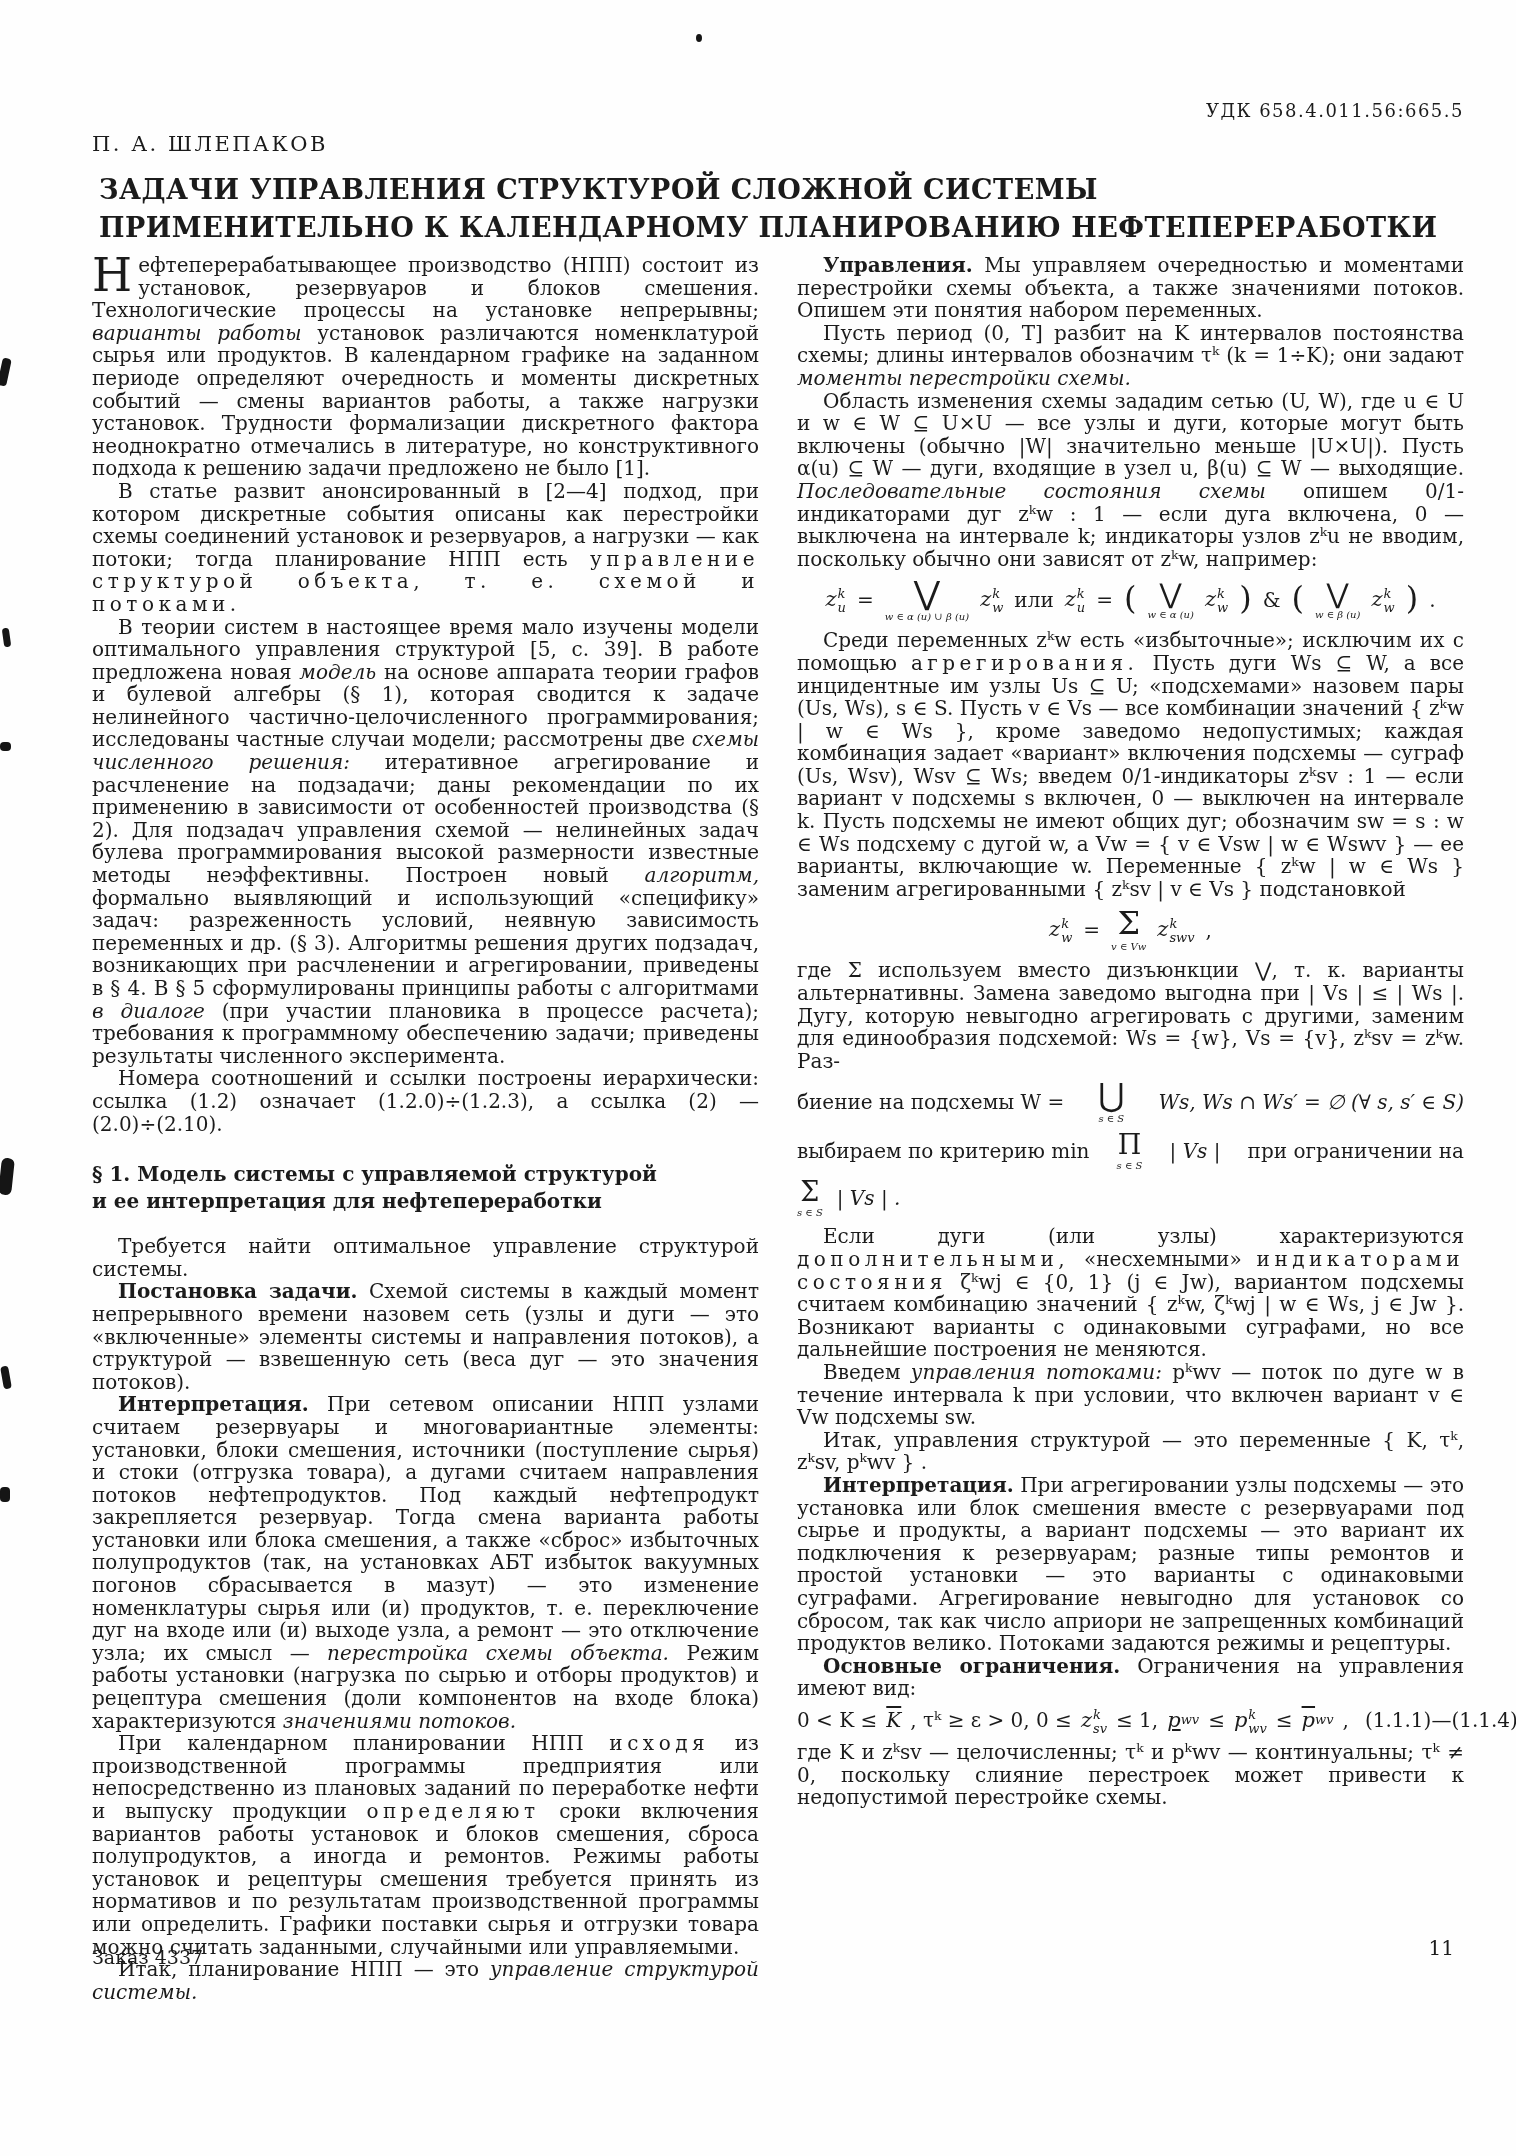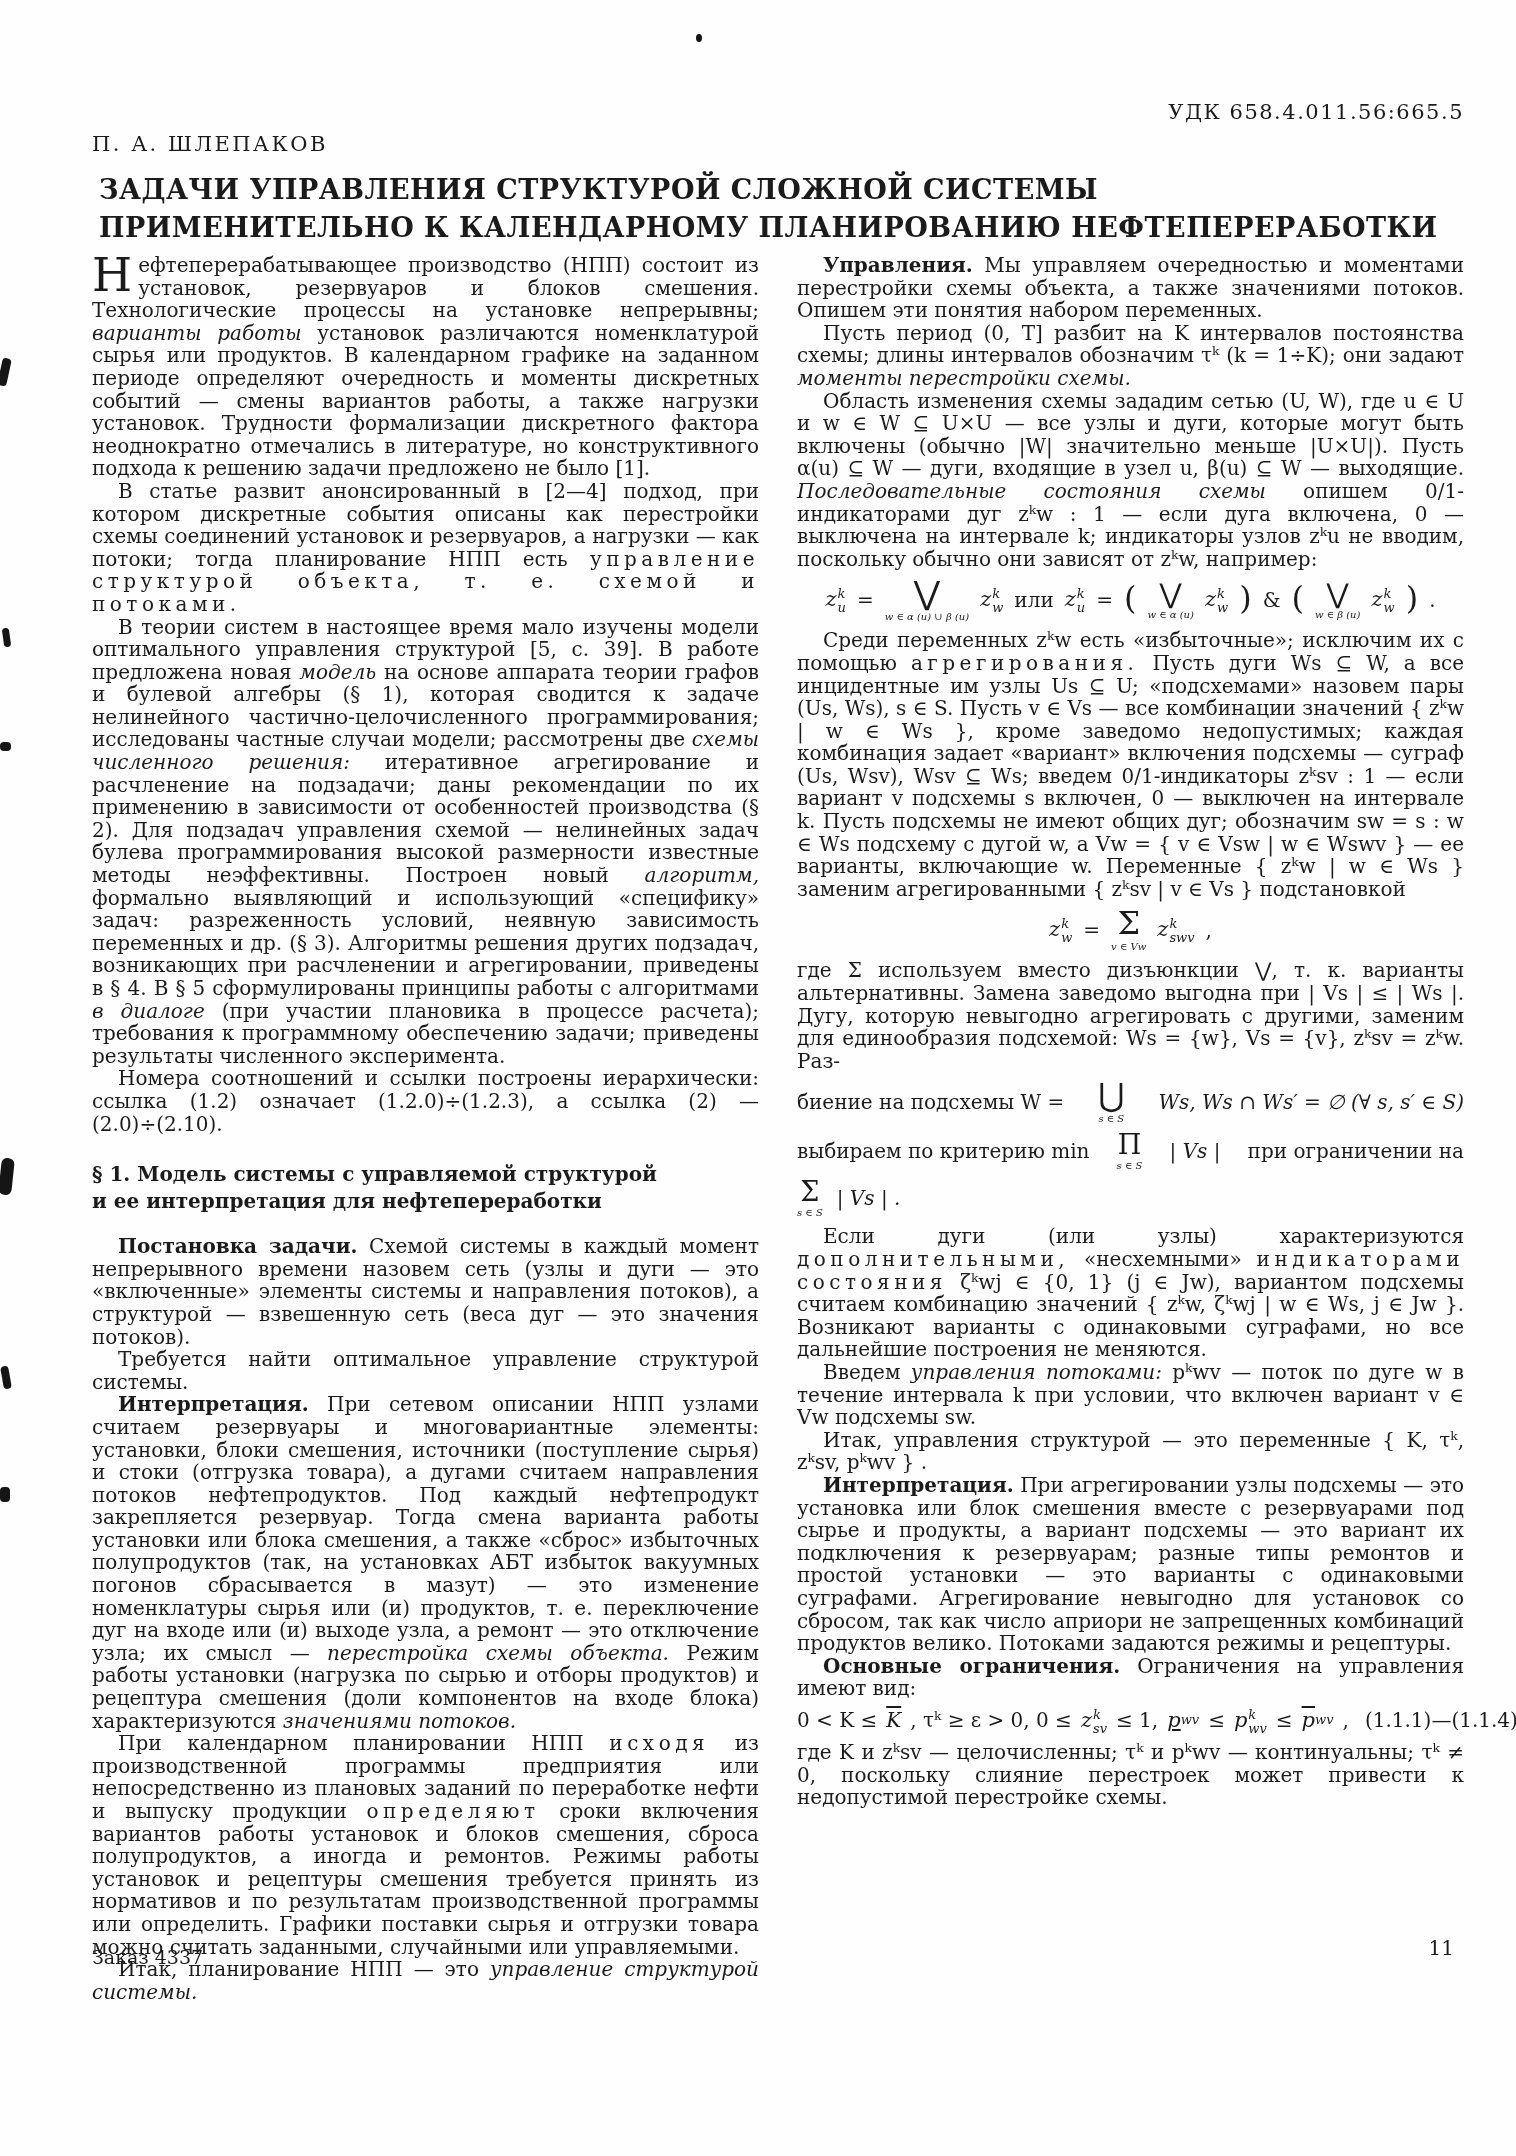--- a/index.html
+++ b/index.html
@@ -1,18 +1,18 @@
 <!DOCTYPE html>
 <html><head>
 <meta charset="utf-8">
 <style>
   html,body{margin:0;padding:0;background:#777;}
   .page{position:relative;width:1516px;height:2156px;background:#fefefe;overflow:hidden;
         color:#1b1b1b;font-family:"DejaVu Serif","Liberation Serif",serif;}
-  .udk{position:absolute;top:100px;right:52px;font-size:21px;letter-spacing:1.5px;text-align:right;}
+  .udk{position:absolute;top:100px;right:52px;font-size:18px;letter-spacing:1.5px;text-align:right;}
   .author{position:absolute;top:132px;left:92px;font-size:21px;letter-spacing:2.5px;}
   .title{position:absolute;top:164px;left:92px;margin:7px;font-size:27px;font-weight:bold;
          line-height:38px;letter-spacing:0.5px;}
   .cols{position:absolute;top:254px;left:92px;width:1372px;display:flex;gap:38px;}
   .col{width:667px;font-size:20px;line-height:22.6px;text-align:justify;}
   .col p{margin:0;text-indent:26px;}
   .col p.cont{text-indent:0;}
   .sec{font-weight:bold;font-size:20px;line-height:27px;margin:26px 0 20px 0;text-align:left;}
   .dropcap{float:left;font-size:46px;line-height:41px;margin:1px 6px 0 0;}
   .sp{letter-spacing:4.5px;margin-top:36px;}
@@ -63,22 +63,22 @@
   <div class="cols">
 
     <div class="col">
       <p class="cont"><span class="dropcap">Н</span><span>ефтеперерабатывающее производство (НПП) состоит из установок, резервуаров и блоков смешения. Технологические процессы на установке непрерывны; </span><i>варианты работы</i><span> установок различаются номенклатурой сырья или продуктов. В календарном графике на заданном периоде определяют очередность и моменты дискретных событий — смены вариантов работы, а также нагрузки установок. Трудности формализации дискретного фактора неоднократно отмечались в литературе, но конструктивного подхода к решению задачи предложено не было [1].</span></p>
       <p><span>В статье развит анонсированный в [2—4] подход, при котором дискретные события описаны как перестройки схемы соединений установок и резервуаров, а нагрузки — как потоки; тогда планирование НПП есть </span><span class="sp">управление структурой объекта, т. е. схемой и потоками.</span></p>
       <p><span>В теории систем в настоящее время мало изучены модели оптимального управления структурой [5, с. 39]. В работе предложена новая </span><i>модель</i><span> на основе аппарата теории графов и булевой алгебры (§ 1), которая сводится к задаче нелинейного частично-целочисленного программирования; исследованы частные случаи модели; рассмотрены две </span><i>схемы численного решения:</i><span> итеративное агрегирование и расчленение на подзадачи; даны рекомендации по их применению в зависимости от особенностей производства (§ 2). Для подзадач управления схемой — нелинейных задач булева программирования высокой размерности известные методы неэффективны. Построен новый </span><i>алгоритм,</i><span> формально выявляющий и использующий «специфику» задач: разреженность условий, неявную зависимость переменных и др. (§ 3). Алгоритмы решения других подзадач, возникающих при расчленении и агрегировании, приведены в § 4. В § 5 сформулированы принципы работы с алгоритмами </span><i>в диалоге</i><span> (при участии плановика в процессе расчета); требования к программному обеспечению задачи; приведены результаты численного эксперимента.</span></p>
       <p>Номера соотношений и ссылки построены иерархически: ссылка (1.2) означает (1.2.0)÷(1.2.3), а ссылка (2) — (2.0)÷(2.10).</p>
 
       <h2 class="sec"><span>§ 1. Модель системы с управляемой структурой</span><br><span>и ее интерпретация для нефтепереработки</span></h2>
 
+      <p>Требуется найти оптимальное управление структурой системы.</p>
       <p><b>Постановка задачи.</b><span> Схемой системы в каждый момент непрерывного времени назовем сеть (узлы и дуги — это «включенные» элементы системы и направления потоков), а структурой — взвешенную сеть (веса дуг — это значения потоков).</span></p>
-      <p>Требуется найти оптимальное управление структурой системы.</p>
       <p><b>Интерпретация.</b><span> При сетевом описании НПП узлами считаем резервуары и многовариантные элементы: установки, блоки смешения, источники (поступление сырья) и стоки (отгрузка товара), а дугами считаем направления потоков нефтепродуктов. Под каждый нефтепродукт закрепляется резервуар. Тогда смена варианта работы установки или блока смешения, а также «сброс» избыточных полупродуктов (так, на установках АБТ избыток вакуумных погонов сбрасывается в мазут) — это изменение номенклатуры сырья или (и) продуктов, т. е. переключение дуг на входе или (и) выходе узла, а ремонт — это отключение узла; их смысл — </span><i>перестройка схемы объекта.</i><span> Режим работы установки (нагрузка по сырью и отборы продуктов) и рецептура смешения (доли компонентов на входе блока) характеризуются </span><i>значениями потоков.</i></p>
       <p><span>При календарном планировании НПП </span><span class="sp">исходя</span><span> из производственной программы предприятия или непосредственно из плановых заданий по переработке нефти и выпуску продукции </span><span class="sp">определяют</span><span> сроки включения вариантов работы установок и блоков смешения, сброса полупродуктов, а иногда и ремонтов. Режимы работы установок и рецептуры смешения требуется принять из нормативов и по результатам производственной программы или определить. Графики поставки сырья и отгрузки товара можно считать заданными, случайными или управляемыми.</span></p>
       <p><span>Итак, планирование НПП — это </span><i>управление структурой системы.</i></p>
     </div>
 
     <div class="col">
       <p><b>Управления.</b><span> Мы управляем очередностью и моментами перестройки схемы объекта, а также значениями потоков. Опишем эти понятия набором переменных.</span></p>
       <p><span>Пусть период (0, T] разбит на K интервалов постоянства схемы; длины интервалов обозначим τᵏ (k = 1÷K); они задают </span><i>моменты перестройки схемы.</i></p>
       <p><span>Область изменения схемы зададим сетью (U, W), где u ∈ U и w ∈ W ⊆ U×U — все узлы и дуги, которые могут быть включены (обычно |W| значительно меньше |U×U|). Пусть α(u) ⊆ W — дуги, входящие в узел u, β(u) ⊆ W — выходящие. </span><i>Последовательные состояния схемы</i><span> опишем 0/1-индикаторами дуг zᵏw : 1 — если дуга включена, 0 — выключена на интервале k; индикаторы узлов zᵏu не вводим, поскольку обычно они зависят от zᵏw, например:</span></p>
 

